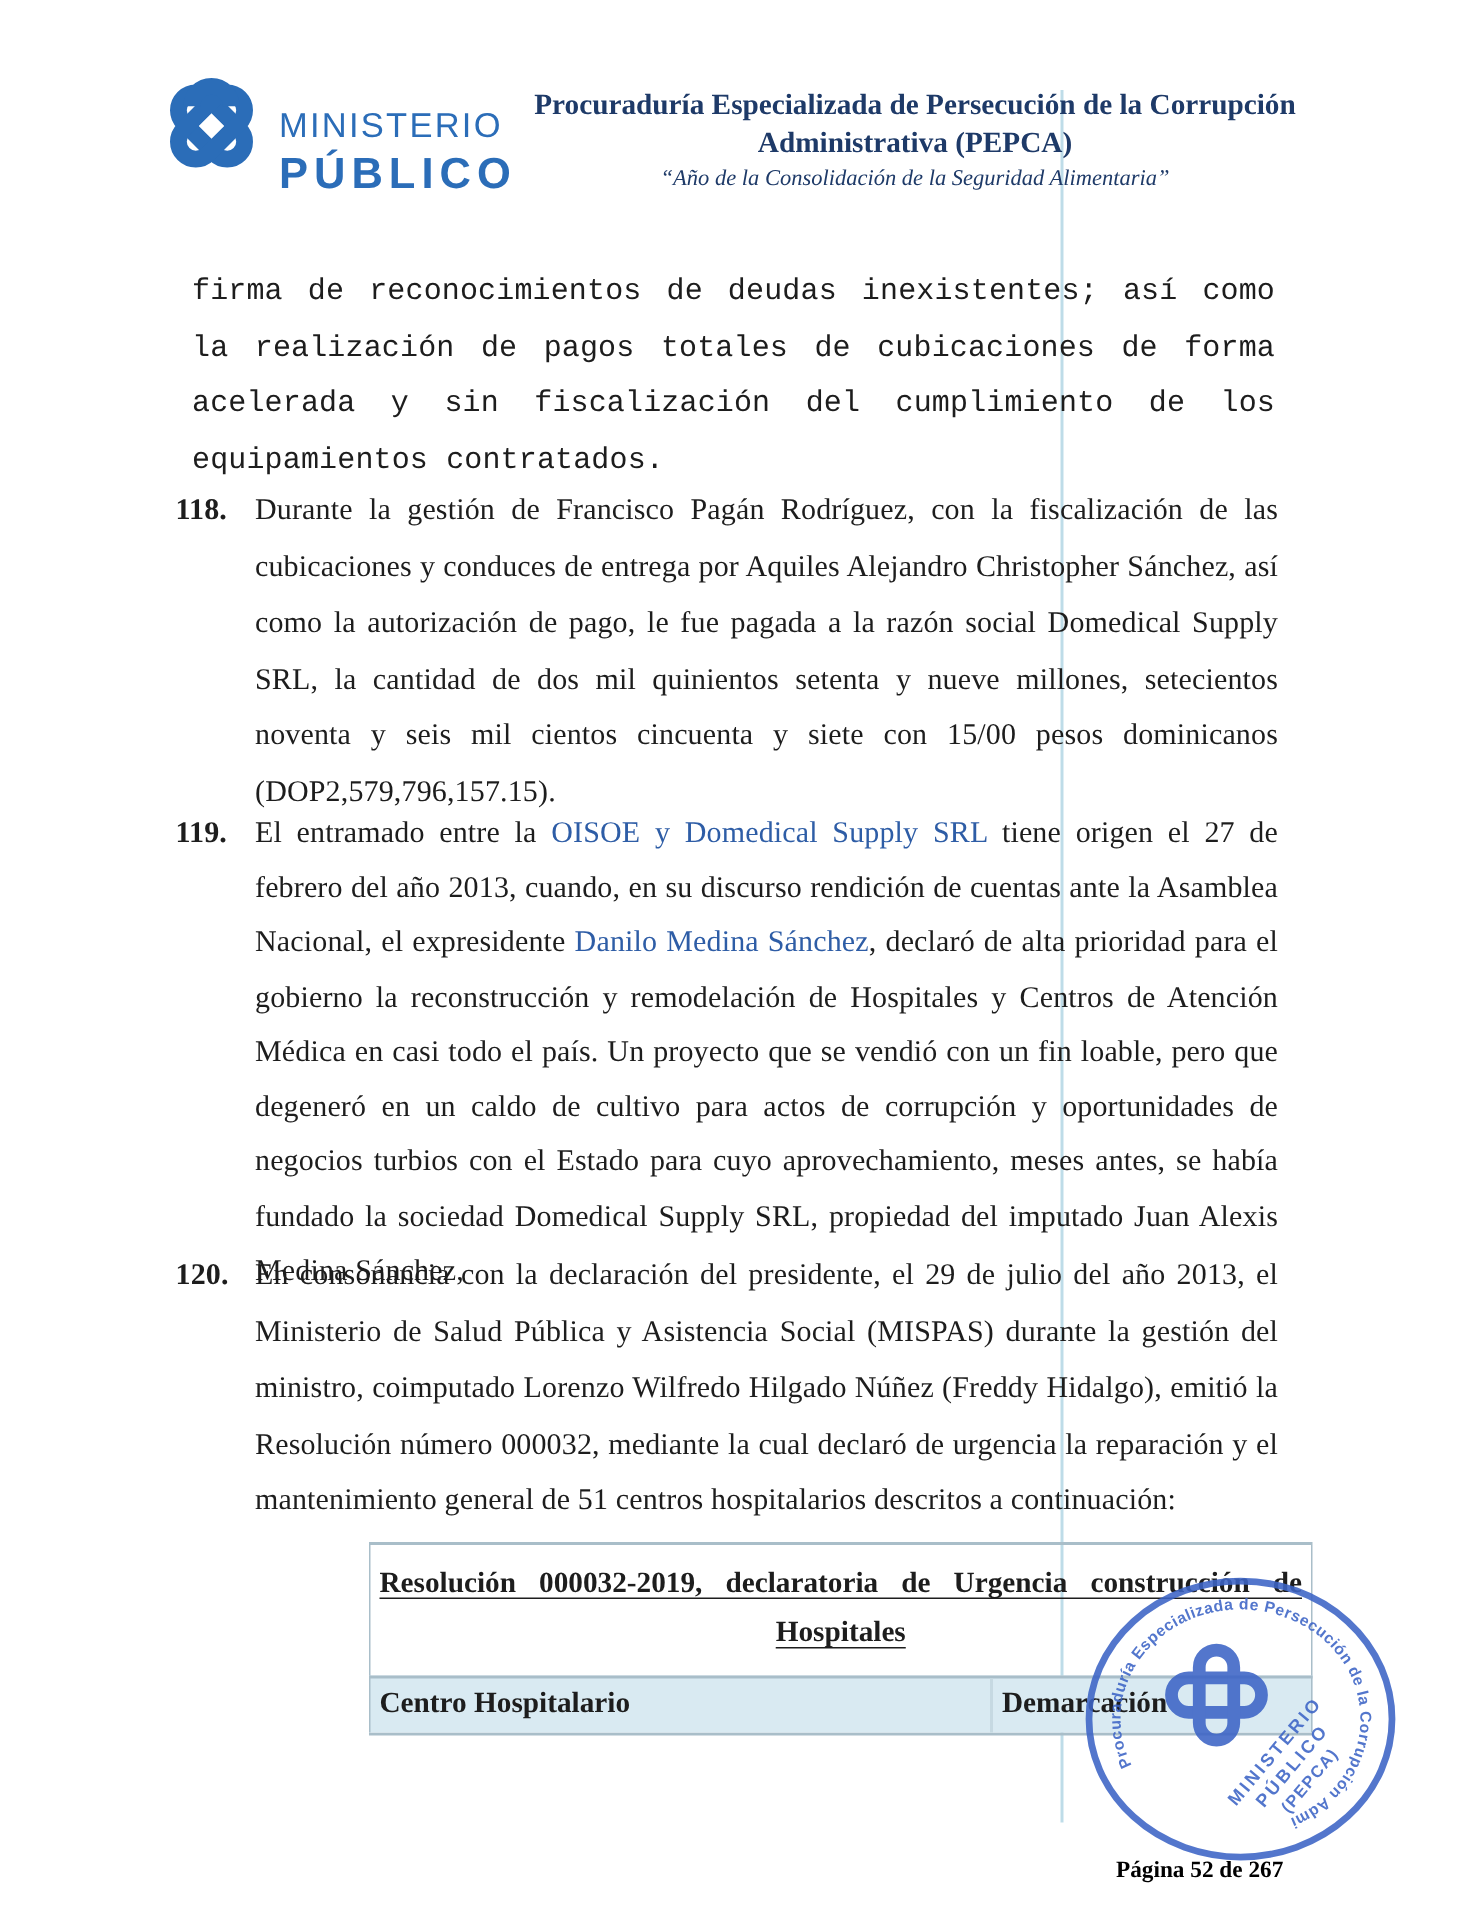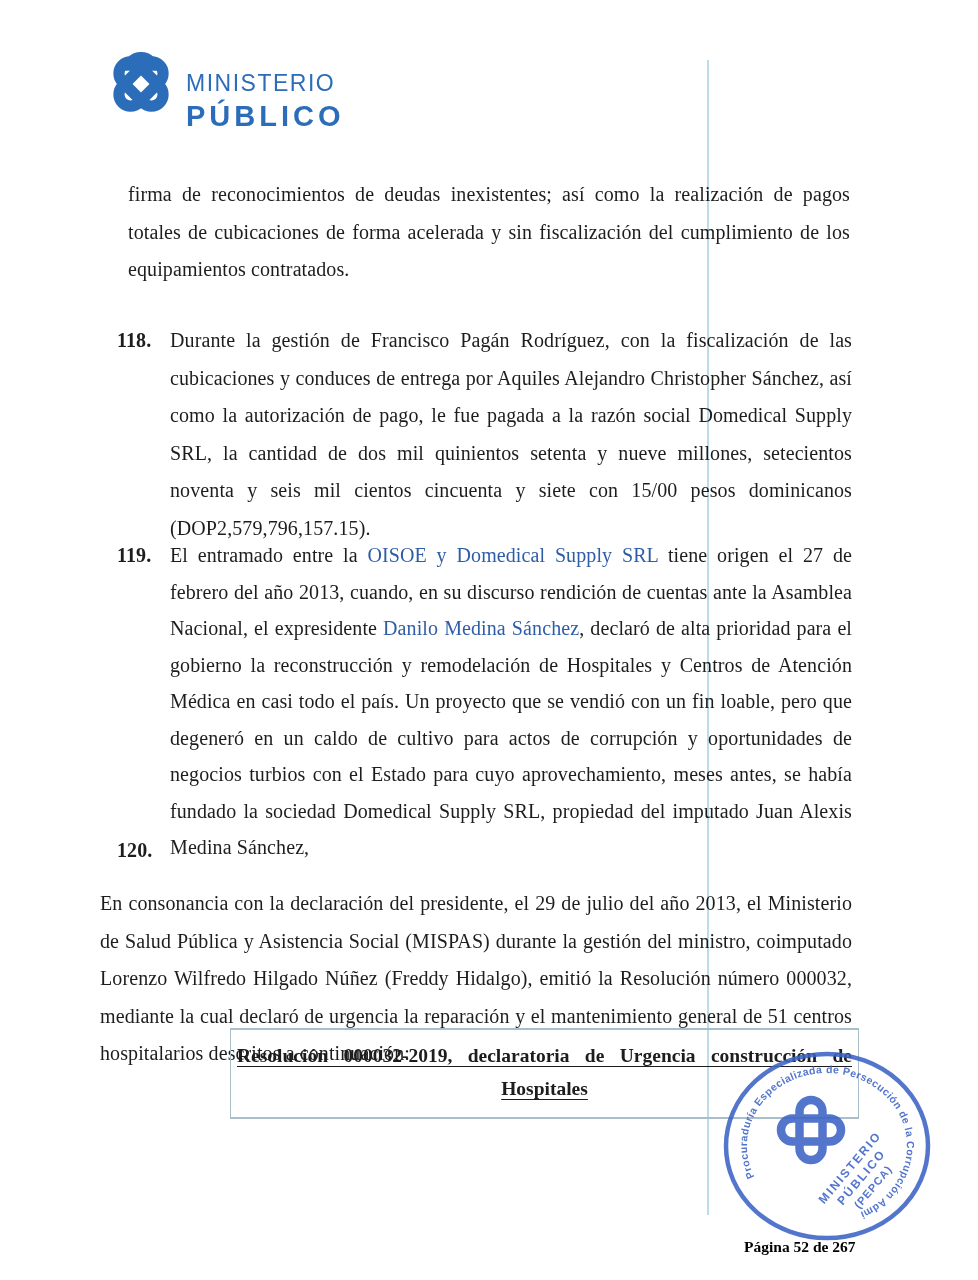--- a/index.html
+++ b/index.html
@@ -19,32 +19,32 @@
   .logo-text{position:absolute;left:186px;top:72px;line-height:1;
     font-family:"Liberation Sans","DejaVu Sans",sans-serif;color:var(--logo_blue);}
   .logo-text .l1{font-size:23px;font-weight:400;letter-spacing:1.5px;}
   .logo-text .l2{font-size:29px;font-weight:700;letter-spacing:4px;margin-top:7px;}
   .org{position:absolute;left:330px;top:58px;width:560px;text-align:center;color:var(--navy);}
   .org .o1,.org .o2{font-weight:700;font-size:19.5px;line-height:25px;}
   .org .motto{font-style:italic;font-size:15px;margin-top:3px;color:var(--navy);}
 
   
   .para{position:absolute;font-size:20px;line-height:37.5px;text-align:justify;letter-spacing:.1px;}
-  .p0{top:176px;left:128px;width:722px;}
+  .p0{top:176px;left:128px;width:722px;font-family:Liberation Mono, monospace;}
   .numbered{display:flex;}
   .p118{top:322px;left:100px;width:752px;}
   .p119{top:537px;left:100px;width:752px;line-height:36.5px;}
-  .p120{top:832px;left:100px;width:752px;flex-direction:column;}
+  .p120{top:832px;left:100px;width:752px;}
   .pnum{flex:0 0 53px;font-weight:700;margin-left:17px;}
   .ptext{flex:1;}
   .b{font-weight:400;}
   .c-blue{color:var(--link_blue);}
 
   
-  .res-table{position:absolute;top:1028px;left:230px;width:629px;
+  .res-table{position:absolute;top:1028px;left:246px;width:629px;
     border-top:2px solid var(--table_border);border-bottom:2px solid var(--table_border);}
   .res-title{border-left:1px solid var(--table_border);border-right:1px solid var(--table_border);
     padding:9px 6px 12px 6px;font-weight:700;font-size:19.5px;line-height:33px;}
   .res-title .t1{text-align:justify;text-align-last:justify;text-decoration:underline;
     text-underline-offset:4px;}
   .res-title .t2{text-decoration:underline;text-underline-offset:4px;text-align:center;}
   .res-cols{display:flex;background:var(--table_header_bg);
     border-top:2px solid var(--table_border);
     border-left:1px solid var(--table_border);border-right:1px solid var(--table_border);}
   .res-cols .cell{font-weight:700;font-size:19.5px;padding:6px 6px 8px 6px;}
@@ -77,20 +77,25 @@
       </g>
       <g fill="none" stroke="#2b6db8" stroke-width="14">
         <path d="M -23.3 -0.1 A 14.5 14.5 0 0 1 -0.1 -23.3" transform="rotate(45) translate(0,0)"></path>
       </g>
     </svg>
   </div>
   <div class="logo-text">
     <div class="l1">MINISTERIO</div>
     <div class="l2">PÚBLICO</div>
   </div>
+  <div class="org">
+    <div class="o1">Procuraduría Especializada de Persecución de la Corrupción</div>
+    <div class="o2">Administrativa (PEPCA)</div>
+    <div class="motto">“Año de la Consolidación de la Seguridad Alimentaria”</div>
+  </div>
 
   <div class="para p0">
     <span class="ptext"><span>firma de reconocimientos de deudas inexistentes; así como la realización de pagos totales de cubicaciones de forma acelerada y sin fiscalización del cumplimiento de los equipamientos contratados.</span></span>
   </div>
 
   <div class="para numbered p118">
     <span class="pnum">118.</span>
     <span class="ptext"><span>Durante la gestión de </span><span class="b">Francisco Pagán Rodríguez,</span><span> con la fiscalización de las cubicaciones y conduces de entrega por </span><span class="b">Aquiles Alejandro Christopher Sánchez,</span><span> así como la autorización de pago, le fue pagada a la razón social </span><span class="b">Domedical Supply SRL,</span><span> la cantidad de dos mil quinientos setenta y nueve millones, setecientos noventa y seis mil cientos cincuenta y siete con 15/00 pesos dominicanos </span><span class="b">(DOP2,579,796,157.15).</span></span>
   </div>
 
@@ -101,20 +106,24 @@
 
   <div class="para numbered p120">
     <span class="pnum">120.</span>
     <span class="ptext"><span>En consonancia con la declaración del presidente, el 29 de julio del año 2013, el Ministerio de Salud Pública y Asistencia Social (MISPAS) durante la gestión del ministro, coimputado </span><span class="b">Lorenzo Wilfredo Hilgado Núñez (Freddy Hidalgo),</span><span> emitió la Resolución número 000032, mediante la cual declaró de urgencia la reparación y el mantenimiento general de 51 centros hospitalarios descritos a continuación:</span></span>
   </div>
 
   <div class="res-table">
     <div class="res-title">
       <div class="t1">Resolución 000032-2019, declaratoria de Urgencia construcción de</div>
       <div class="t2">Hospitales</div>
+    </div>
+    <div class="res-cols">
+      <div class="cell c1">Centro Hospitalario</div>
+      <div class="cell c2">Demarcación</div>
     </div>
   </div>
 
   <div class="stamp">
     <svg width="214" height="196" viewBox="-107 -98 214 196">
       <ellipse cx="0" cy="0" rx="101" ry="92" fill="none" stroke="#3c64c6" stroke-width="4.5"></ellipse>
       <defs>
         <path id="ringPath" d="M -72.5 30.9 A 80 73 0 1 1 33.8 66.1" fill="none"></path>
       </defs>
       <text class="ring-text">

